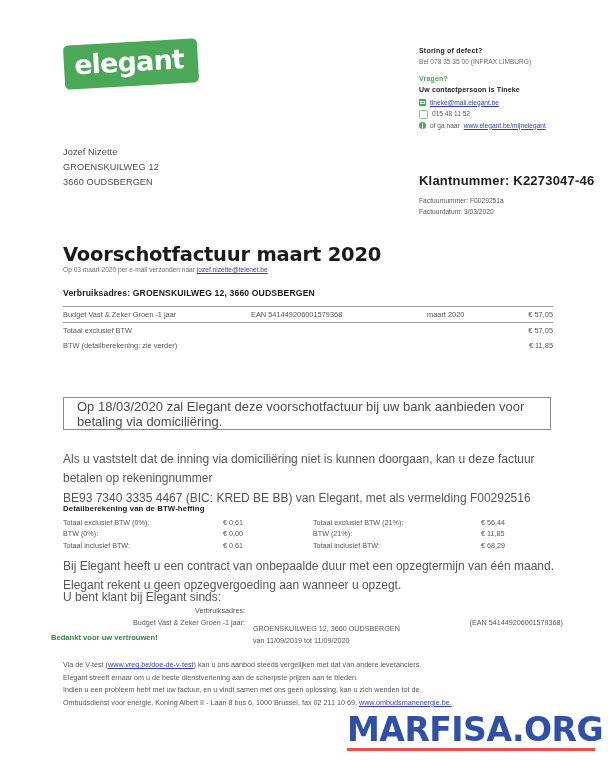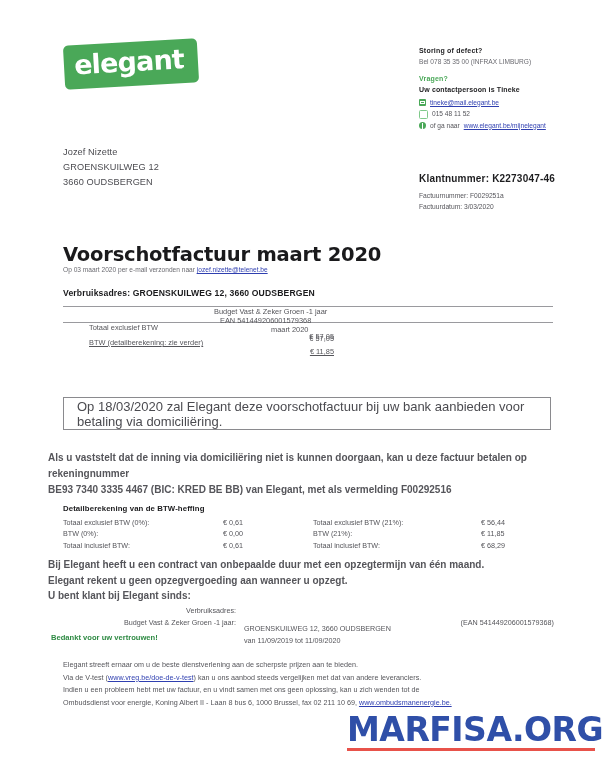--- a/index.html
+++ b/index.html
@@ -150,21 +150,21 @@
     left: 419px;
     top: 170px;
     width: 180px;
     font-size: 6.7px;
     line-height: 1.75;
     color: #55555a;
   }
   .cust-block .kn {
     font-weight: bold;
     color: #1d1d1f;
-    font-size: 10px;
+    font-size: 13px;
     letter-spacing: 0.2px;
     margin-bottom: 2px;
   }
 
   .addr-block {
     position: absolute;
     left: 63px;
     top: 145px;
     font-size: 9.2px;
     line-height: 1.62;
@@ -207,23 +207,22 @@
     top: 306px;
     width: 490px;
     font-size: 7.4px;
     color: #55555a;
   }
   .tbl .rowline {
     display: flex;
     align-items: center;
     height: 15px;
     border-top: 1px solid #9a9a9e;
-    flex-direction: column;
-  }
-  .tbl .rowline.none { border-top: 0; text-decoration: underline; }
+  }
+  .tbl .rowline.none { border-top: 0; }
   .tbl .c-desc { width: 188px; }
   .tbl .c-ean  { width: 176px; }
   .tbl .c-per  { width: 74px; }
   .tbl .c-amt  { width: 52px; text-align: right; }
   .tbl .bold { font-weight: bold; color: #1a1a1c; }
   .tbl .green { color: #2e8a43; font-weight: bold; }
   .tbl .pay-row {
     display: flex;
     align-items: center;
     height: 18px;
@@ -242,26 +241,25 @@
     display: flex;
     align-items: center;
     padding-left: 13px;
     font-size: 13px;
     color: #4b4b50;
   }
 
   
   .para {
     position: absolute;
-    left: 48px;
+    left: 63px;
     width: 500px;
-    font-size: 10px;
+    font-size: 12px;
     line-height: 1.62;
     color: #55555a;
-    font-weight: bold;
   }
 
   
   .vat {
     position: absolute;
     left: 63px;
     top: 492px;
     width: 500px;
     font-size: 7.2px;
     color: #55555a;
@@ -280,21 +278,21 @@
     align-items: center;
   }
   .vat .vl { width: 160px; }
   .vat .vv { width: 90px; }
   .vat .vl2 { width: 168px; }
   .vat .vv2 { width: 80px; }
 
   
   .since {
     position: absolute;
-    left: 54px;
+    left: 63px;
     top: 604px;
     width: 500px;
     font-size: 7.2px;
     color: #55555a;
   }
   .since .srow {
     display: flex;
     height: 12px;
     align-items: center;
   }
@@ -459,24 +457,24 @@
       </div>
       <div class="srow">
         <div class="sl">Budget Vast &amp; Zeker Groen -1 jaar:</div>
         <div class="sv">van 11/09/2019 tot 11/09/2020</div>
         <div class="se">(EAN 541449206001579368)</div>
       </div>
     </div>
     <div class="thanks">Bedankt voor uw vertrouwen!</div>
 
     <div class="footer">
-      <div>Elegant streeft ernaar om u de beste dienstverlening aan de scherpste prijzen aan te bieden.</div>
       <div>
         <span>Via de V-test (</span><a class="link" href="#">www.vreg.be/doe-de-v-test</a><span>) kan u ons aanbod steeds vergelijken met dat van andere leveranciers.</span>
       </div>
+      <div>Elegant streeft ernaar om u de beste dienstverlening aan de scherpste prijzen aan te bieden.</div>
       <div>Indien u een probleem hebt met uw factuur, en u vindt samen met ons geen oplossing, kan u zich wenden tot de</div>
       <div>
         <span>Ombudsdienst voor energie, Koning Albert II - Laan 8 bus 6, 1000 Brussel, fax 02 211 10 69,</span>
         <a class="link" href="#">www.ombudsmanenergie.be.</a>
       </div>
     </div>
 
     <div class="watermark">
       <div class="wm-text">MARFISA.ORG</div>
       <div class="wm-rule"></div>

